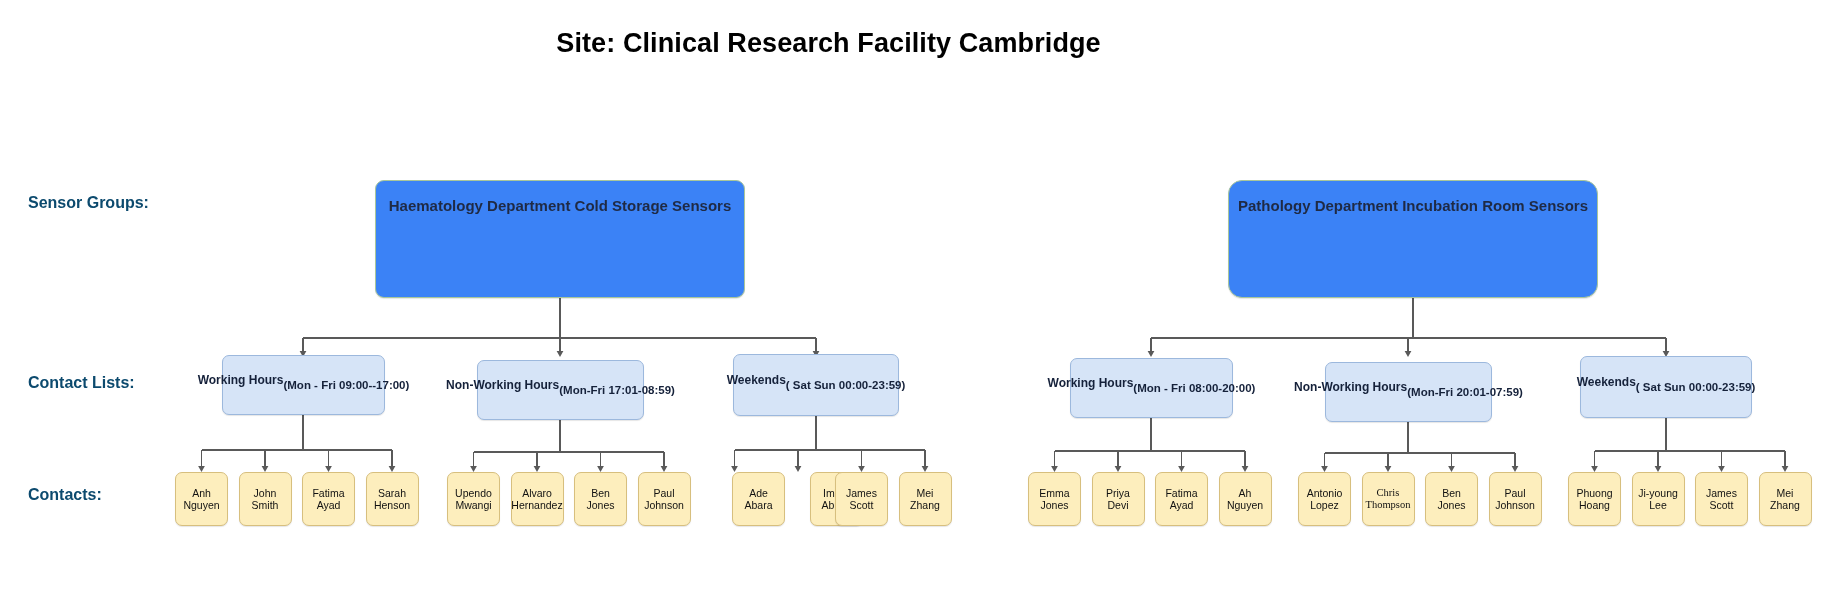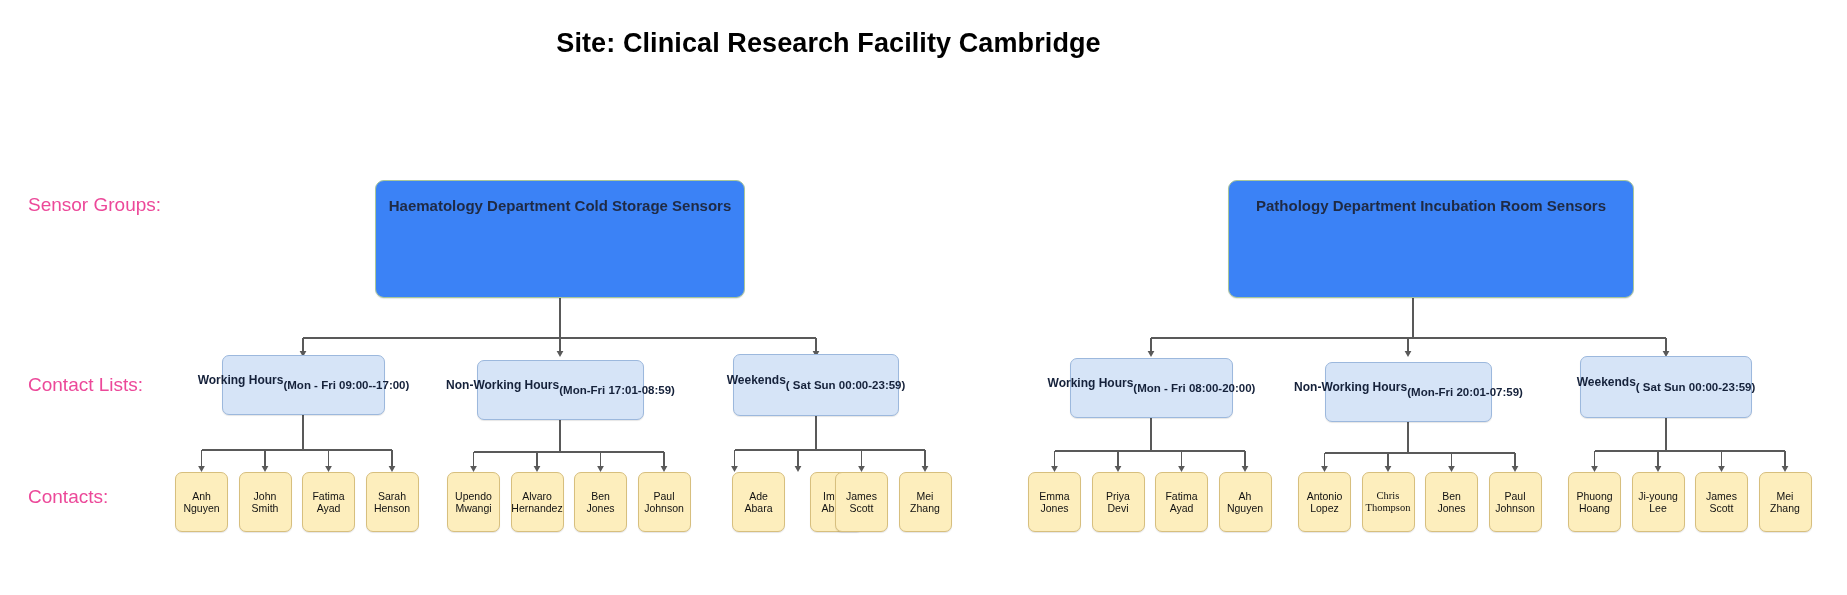--- a/index.html
+++ b/index.html
@@ -25,23 +25,23 @@
     font-size: 27px;
     font-weight: bold;
     letter-spacing: .1px;
     color: #000000;
   }
   
   #page-title { transform: translateX(-95px); }
 
   .row-label {
     position: absolute;
-    font-size: 19px;
-    font-weight: normal;
-    color: #ec4899;
+    font-size: 16px;
+    font-weight: bold;
+    color: #0c4a6e;
     white-space: nowrap;
   }
   #label-sensor-groups { left: 28px; top: 194px; }
   #label-contact-lists { left: 28px; top: 374px; }
   #label-contacts      { left: 28px; top: 486px; }
 
   
   .group-box {
     position: absolute;
     top: 180px;
@@ -68,21 +68,21 @@
     font-size: 12.5px;
     font-weight: bold;
     color: #1f2a44;
     line-height: 15px;
     margin-bottom: 2.5px;
     white-space: nowrap;
   }
   .group-list li sub { font-size: 9.5px; }
 
   #group-box-haematology { left: 375px; width: 370px; }
-  #group-box-pathology   { left: 1228px; width: 406px; }
+  #group-box-pathology   { left: 1228px; width: 370px; border-radius: 14px; }
 
   
   .list-box {
     position: absolute;
     top: 357px;
     width: 163px;
     height: 63px;
     background: #d6e4f7;
     border: 1px solid #9cb8dd;
     border-radius: 7px;
@@ -111,21 +111,21 @@
   #list-box-h-weekend  { left: 733px; top: 354px; width: 166px; height: 62px; }
   #list-box-p-working  { left: 1070px; top: 358px; width: 163px; height: 60px; }
   #list-box-p-nonwork  { left: 1325px; top: 362px; width: 167px; height: 60px; }
   #list-box-p-weekend  { left: 1580px; top: 356px; width: 172px; height: 62px; }
 
   
   .contact-card {
     position: absolute;
     top: 472px;
     width: 53px;
-    height: 60px;
+    height: 54px;
     background: #fdeebd;
     border: 1px solid #d7bf7e;
     border-radius: 7px;
     box-sizing: border-box;
     box-shadow: 0 1px 1px rgba(0,0,0,.10);
     display: flex;
     align-items: center;
     justify-content: center;
     text-align: center;
     font-size: 10.5px;

